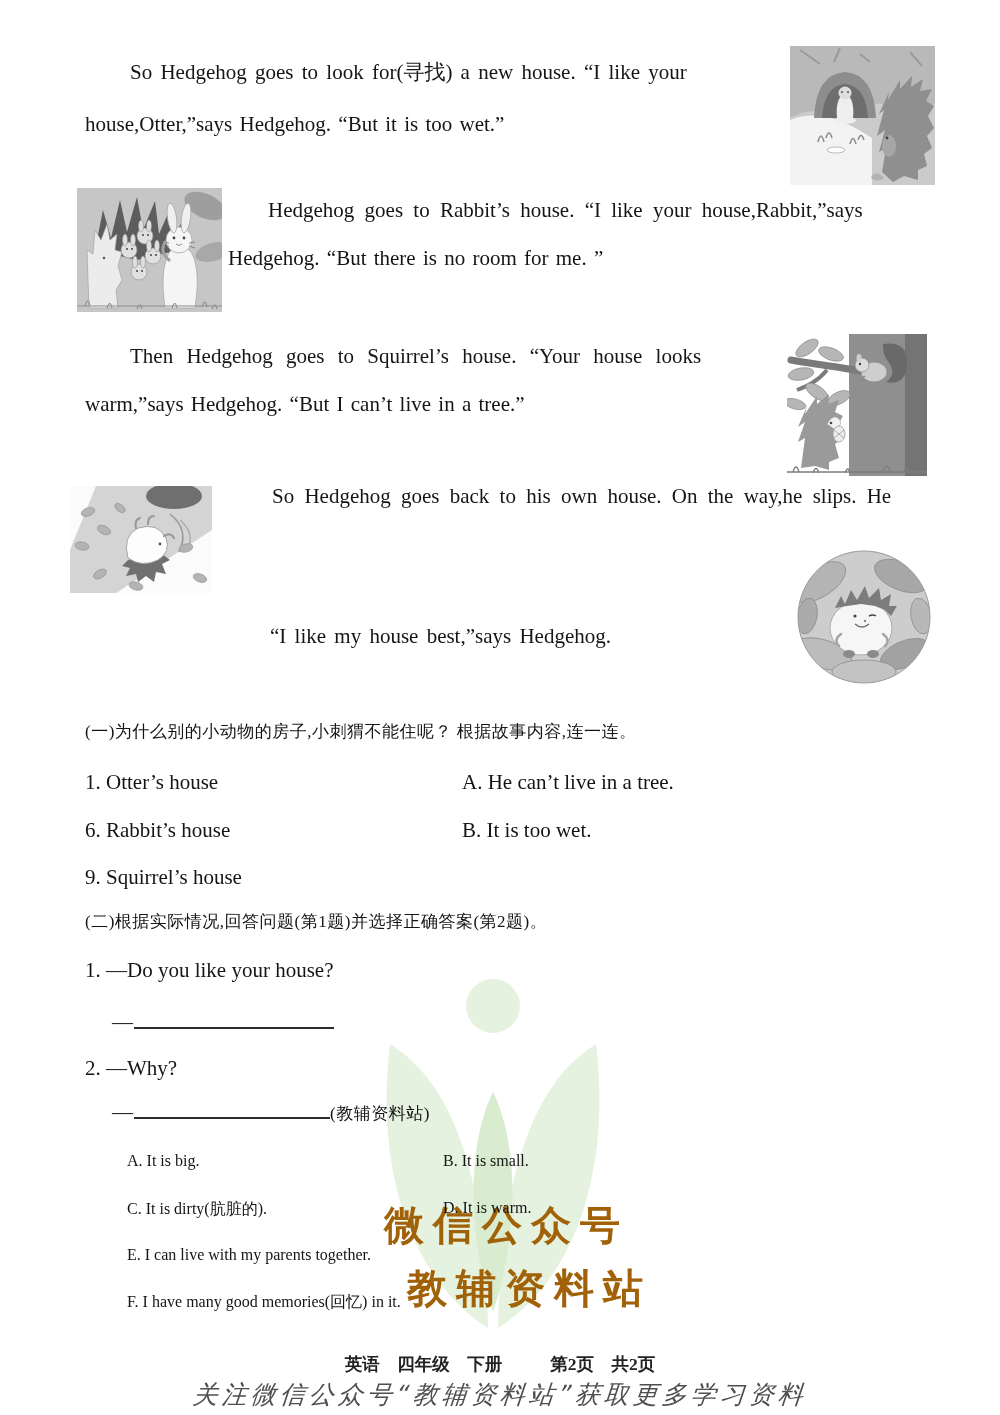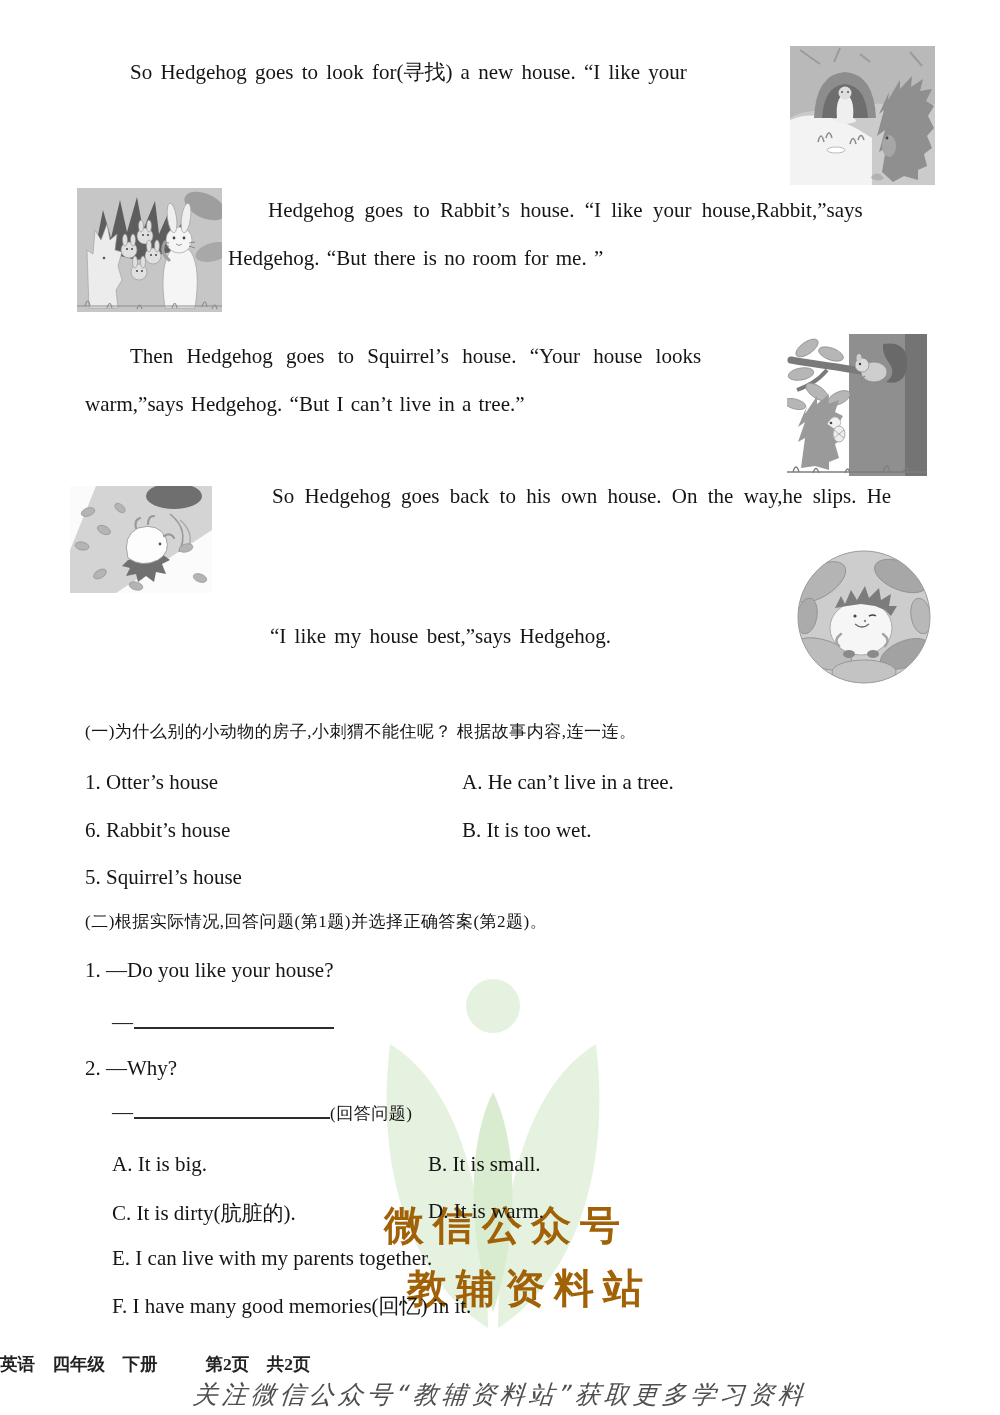--- a/index.html
+++ b/index.html
@@ -1,28 +1,28 @@
 <!DOCTYPE html>
 <html><head>
 <meta charset="utf-8">
 <style>
   html,body{margin:0;padding:0;background:#fff;}
   #page{position:relative;width:1000px;height:1415px;background:#ffffff;overflow:hidden;
         font-family:"Liberation Serif", serif;color:#151515;}
   .line{position:absolute;white-space:nowrap;font-size:21px;z-index:3;}
   .ws2{word-spacing:2px}.ws3{word-spacing:3px}.ws5{word-spacing:5px}.ws8{word-spacing:8px}
   .cjk{font-size:17px;letter-spacing:0.5px;}
-  .opt{font-size:21px;}
+  .opt{font-size:16px;margin-left:15px;}
   .ul{display:inline-block;border-bottom:2.5px solid #2b2b2b;height:15px;vertical-align:baseline;}
   .dash{margin-right:1px;}
   .illus{position:absolute;z-index:2;}
   .wm{position:absolute;z-index:1;font-family:"DejaVu Sans",sans-serif;font-weight:700;
       color:#a16207;font-size:40px;letter-spacing:9px;white-space:nowrap;}
   #wm-logo{position:absolute;left:360px;top:972px;z-index:0;}
-  #footer-row{position:absolute;left:0;right:0;top:1352px;display:flex;
+  #footer-row{position:absolute;left:0;right:0;top:1352px;display:flex;justify-content:center;
       gap:48px;font-size:17.5px;font-weight:700;color:#222;z-index:3;}
   #footer-promo{position:absolute;left:0;right:0;top:1378px;text-align:center;z-index:3;
       font-family:"DejaVu Sans",sans-serif;font-style:italic;font-size:25px;letter-spacing:4px;
       color:#4f4f4f;transform:skewX(-5deg);}
 </style>
 </head>
 <body>
 
 <div id="page">
 
@@ -30,20 +30,21 @@
     <circle cx="133" cy="34" r="27" fill="#e6f2e0"></circle>
     <path d="M128,356 C55,310 14,205 30,72 C95,112 126,210 128,356 Z" fill="#e6f2e0"></path>
     <path d="M138,356 C211,310 252,205 236,72 C171,112 140,210 138,356 Z" fill="#e6f2e0"></path>
     <path d="M133,120 C158,170 160,260 133,340 C106,260 108,170 133,120 Z" fill="#daeccf"></path>
   </svg>
 
   <div class="wm" style="left:384px;top:1198px">微信公众号</div>
   <div class="wm" style="left:407px;top:1261px">教辅资料站</div>
 
   <div class="line ws3" style="left:130px;top:58px">So Hedgehog goes to look for(寻找) a new house. “I like your</div>
+  <div class="line ws2" style="left:85px;top:112px">house,Otter,”says Hedgehog. “But it is too wet.”</div>
 
   <svg class="illus" style="left:790px;top:46px" width="145" height="139" viewBox="0 0 145 139">
     <rect width="145" height="139" fill="#cbcbcb"></rect>
     <path d="M0,0 H145 V58 C118,70 98,52 78,60 C52,70 22,58 0,72 Z" fill="#b9b9b9"></path>
     <path d="M10,4 L30,18 M50,2 L44,16 M120,6 L132,20 M70,8 L80,16" stroke="#9b9b9b" stroke-width="2" fill="none"></path>
     <path d="M0,74 C28,62 58,76 82,92 L82,139 H0 Z" fill="#f3f3f3"></path>
     <path d="M24,72 Q26,28 55,26 Q84,28 86,72 Z" fill="#8d8d8d"></path>
     <path d="M32,72 Q34,40 55,38 Q76,40 78,72 Z" fill="#6e6e6e"></path>
     <path d="M47,72 Q45,52 55,47 Q65,52 63,72 Q72,76 55,78 Q38,76 47,72 Z" fill="#efefef"></path>
     <circle cx="55" cy="47" r="6.5" fill="#dedede"></circle>
@@ -187,30 +188,30 @@
     <circle cx="67" cy="67" r="66" fill="none" stroke="#9c9c9c" stroke-width="1"></circle>
   </svg>
 
   <div class="line ws3" style="left:270px;top:624px">“I like my house best,”says Hedgehog.</div>
 
   <div class="line cjk" style="left:85px;top:720px">(一)为什么别的小动物的房子,小刺猬不能住呢？ 根据故事内容,连一连。</div>
   <div class="line" style="left:85px;top:770px">1. Otter’s house</div>
   <div class="line" style="left:462px;top:770px">A. He can’t live in a tree.</div>
   <div class="line" style="left:85px;top:818px">6. Rabbit’s house</div>
   <div class="line" style="left:462px;top:818px">B. It is too wet.</div>
-  <div class="line" style="left:85px;top:865px">5. Squirrel’s house</div>
+  <div class="line" style="left:85px;top:865px">9. Squirrel’s house</div>
 
   <div class="line cjk" style="left:85px;top:910px">(二)根据实际情况,回答问题(第1题)并选择正确答案(第2题)。</div>
   <div class="line" style="left:85px;top:958px">1. —Do you like your house?</div>
 
   <div class="line" style="left:112px;top:1010px"><span class="dash">—</span><span class="ul" style="width:200px"></span></div>
 
   <div class="line" style="left:85px;top:1056px">2. —Why?</div>
 
-  <div class="line" style="left:112px;top:1100px"><span class="dash">—</span><span class="ul" style="width:196px"></span><span class="cjk">(回答问题)</span></div>
+  <div class="line" style="left:112px;top:1100px"><span class="dash">—</span><span class="ul" style="width:196px"></span><span class="cjk">(教辅资料站)</span></div>
 
   <div class="line opt" style="left:112px;top:1152px">A. It is big.</div>
   <div class="line opt" style="left:428px;top:1152px">B. It is small.</div>
   <div class="line opt" style="left:112px;top:1199px">C. It is dirty(肮脏的).</div>
   <div class="line opt" style="left:428px;top:1199px">D. It is warm.</div>
   <div class="line opt" style="left:112px;top:1246px">E. I can live with my parents together.</div>
   <div class="line opt" style="left:112px;top:1292px">F. I have many good memories(回忆) in it.</div>
 
   <div id="footer-row">
     <span>英语　四年级　下册</span>

